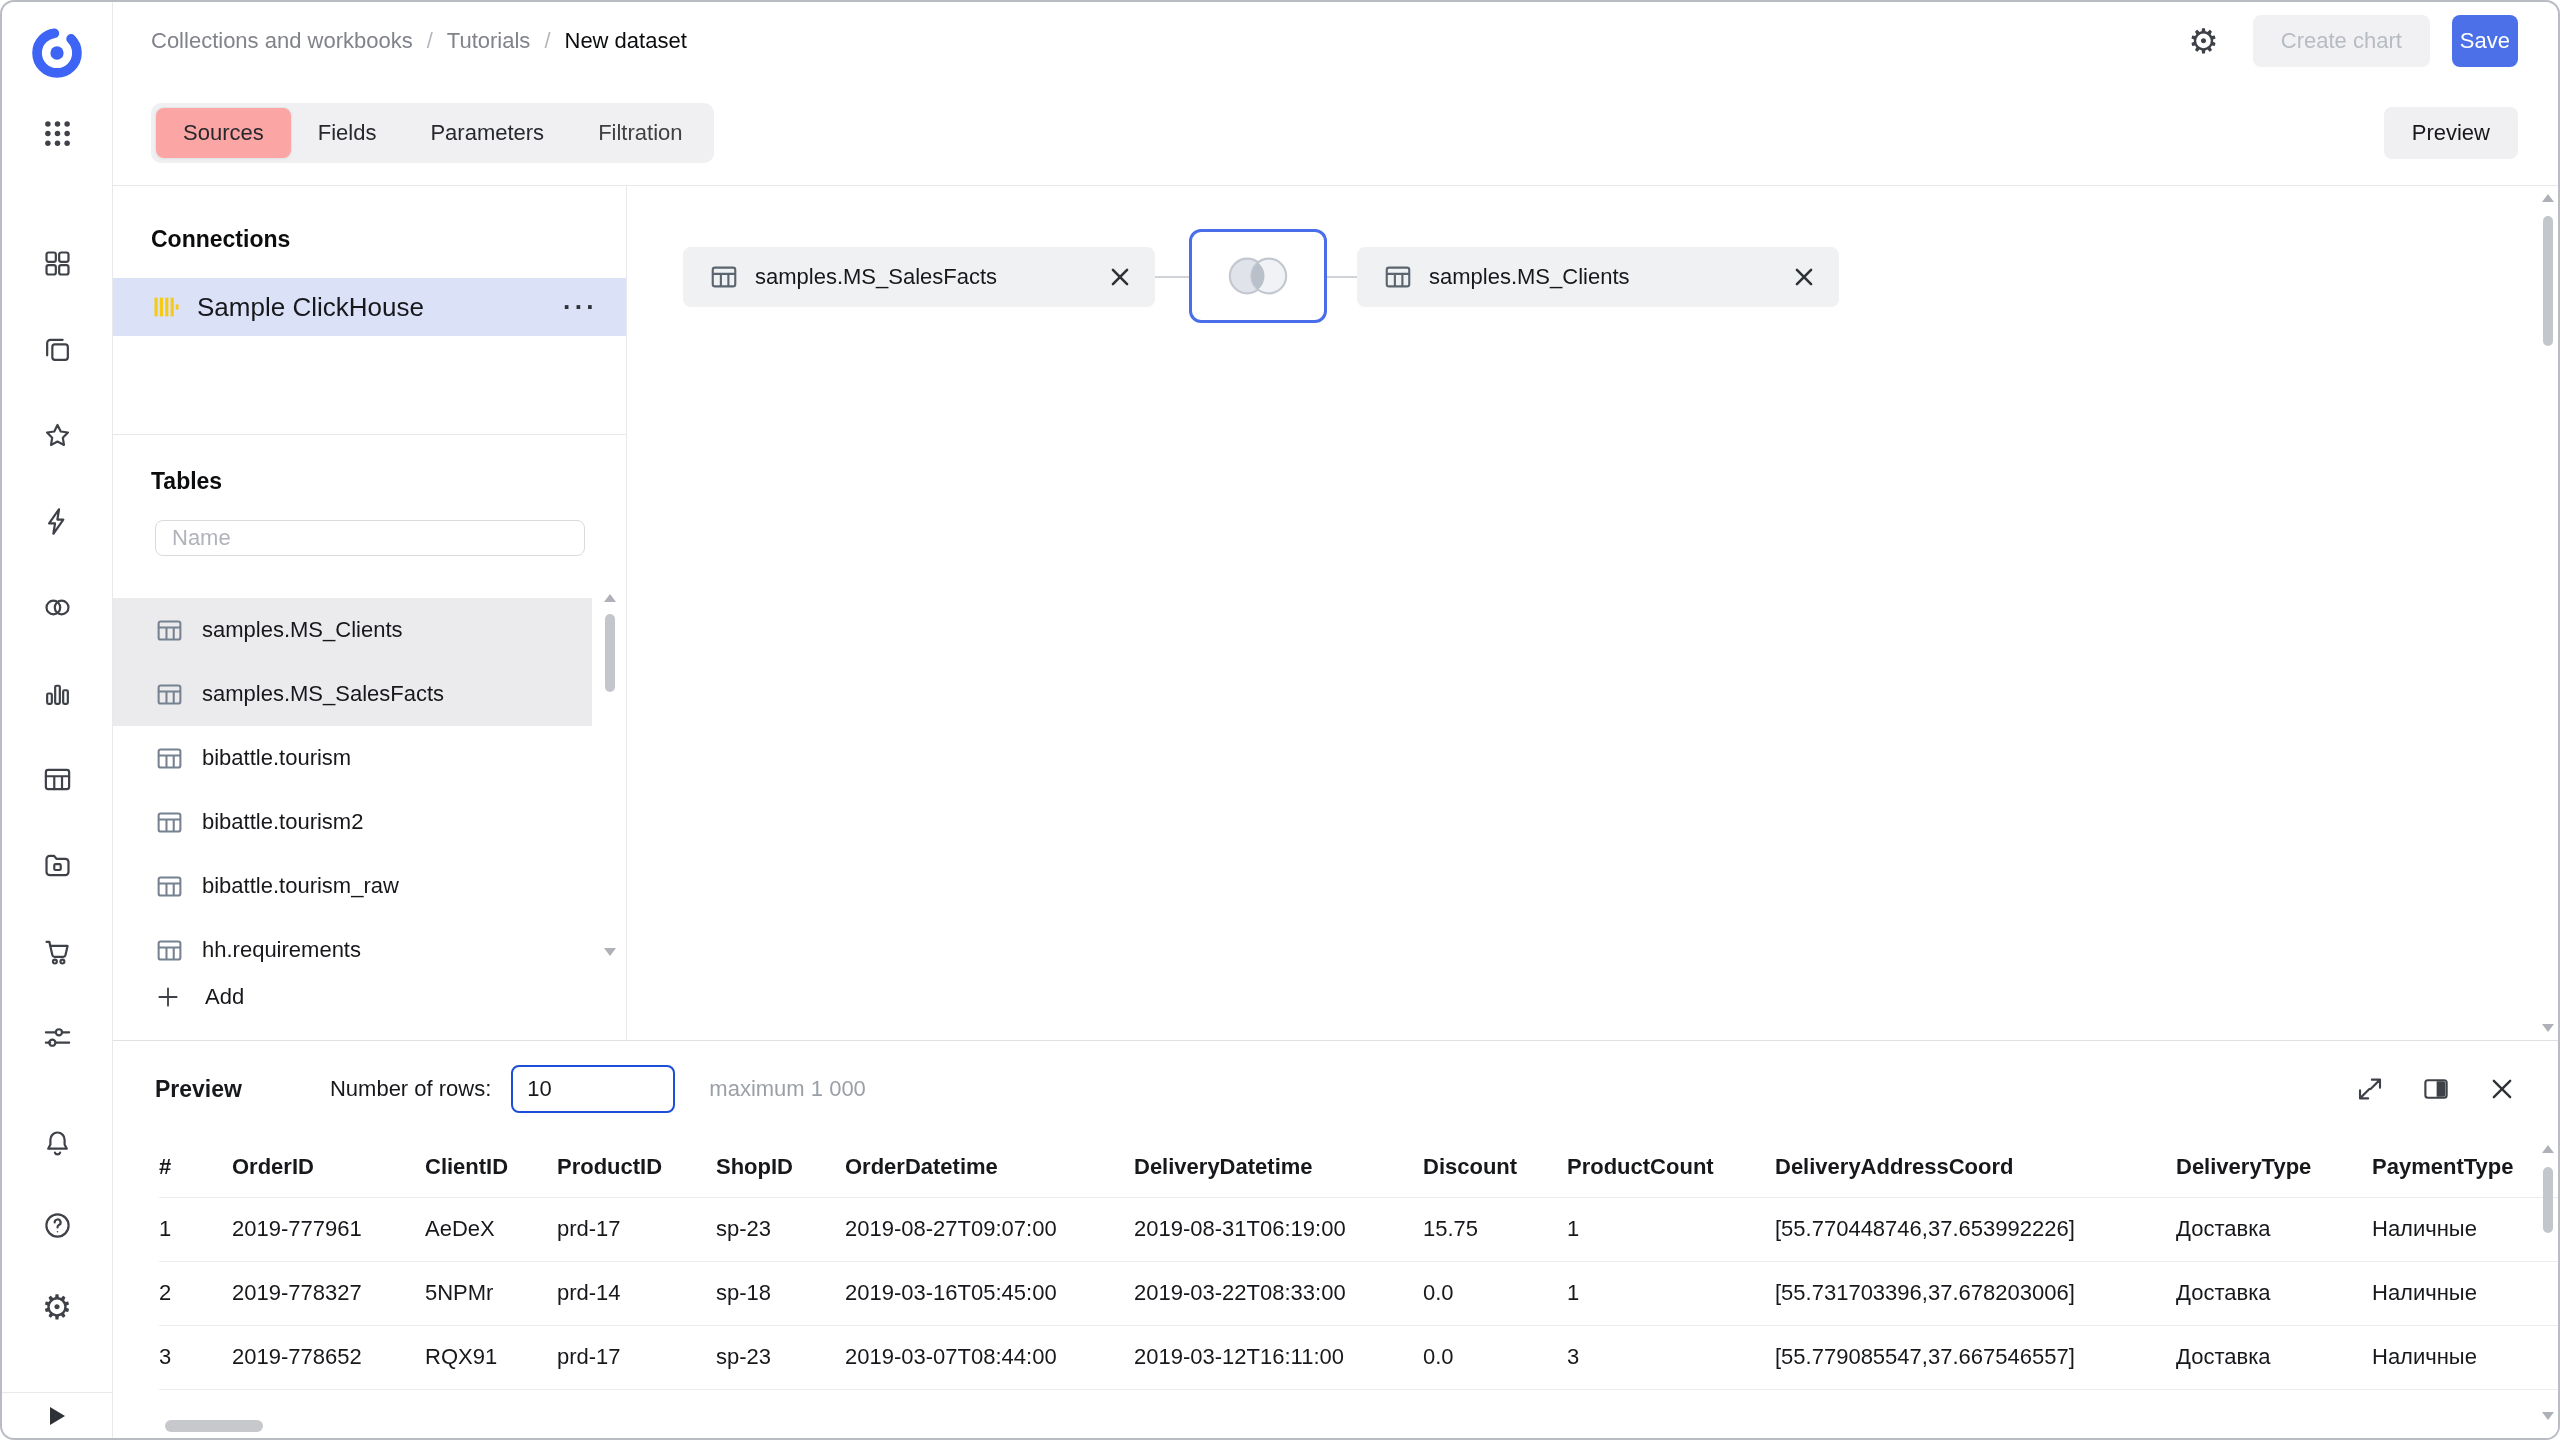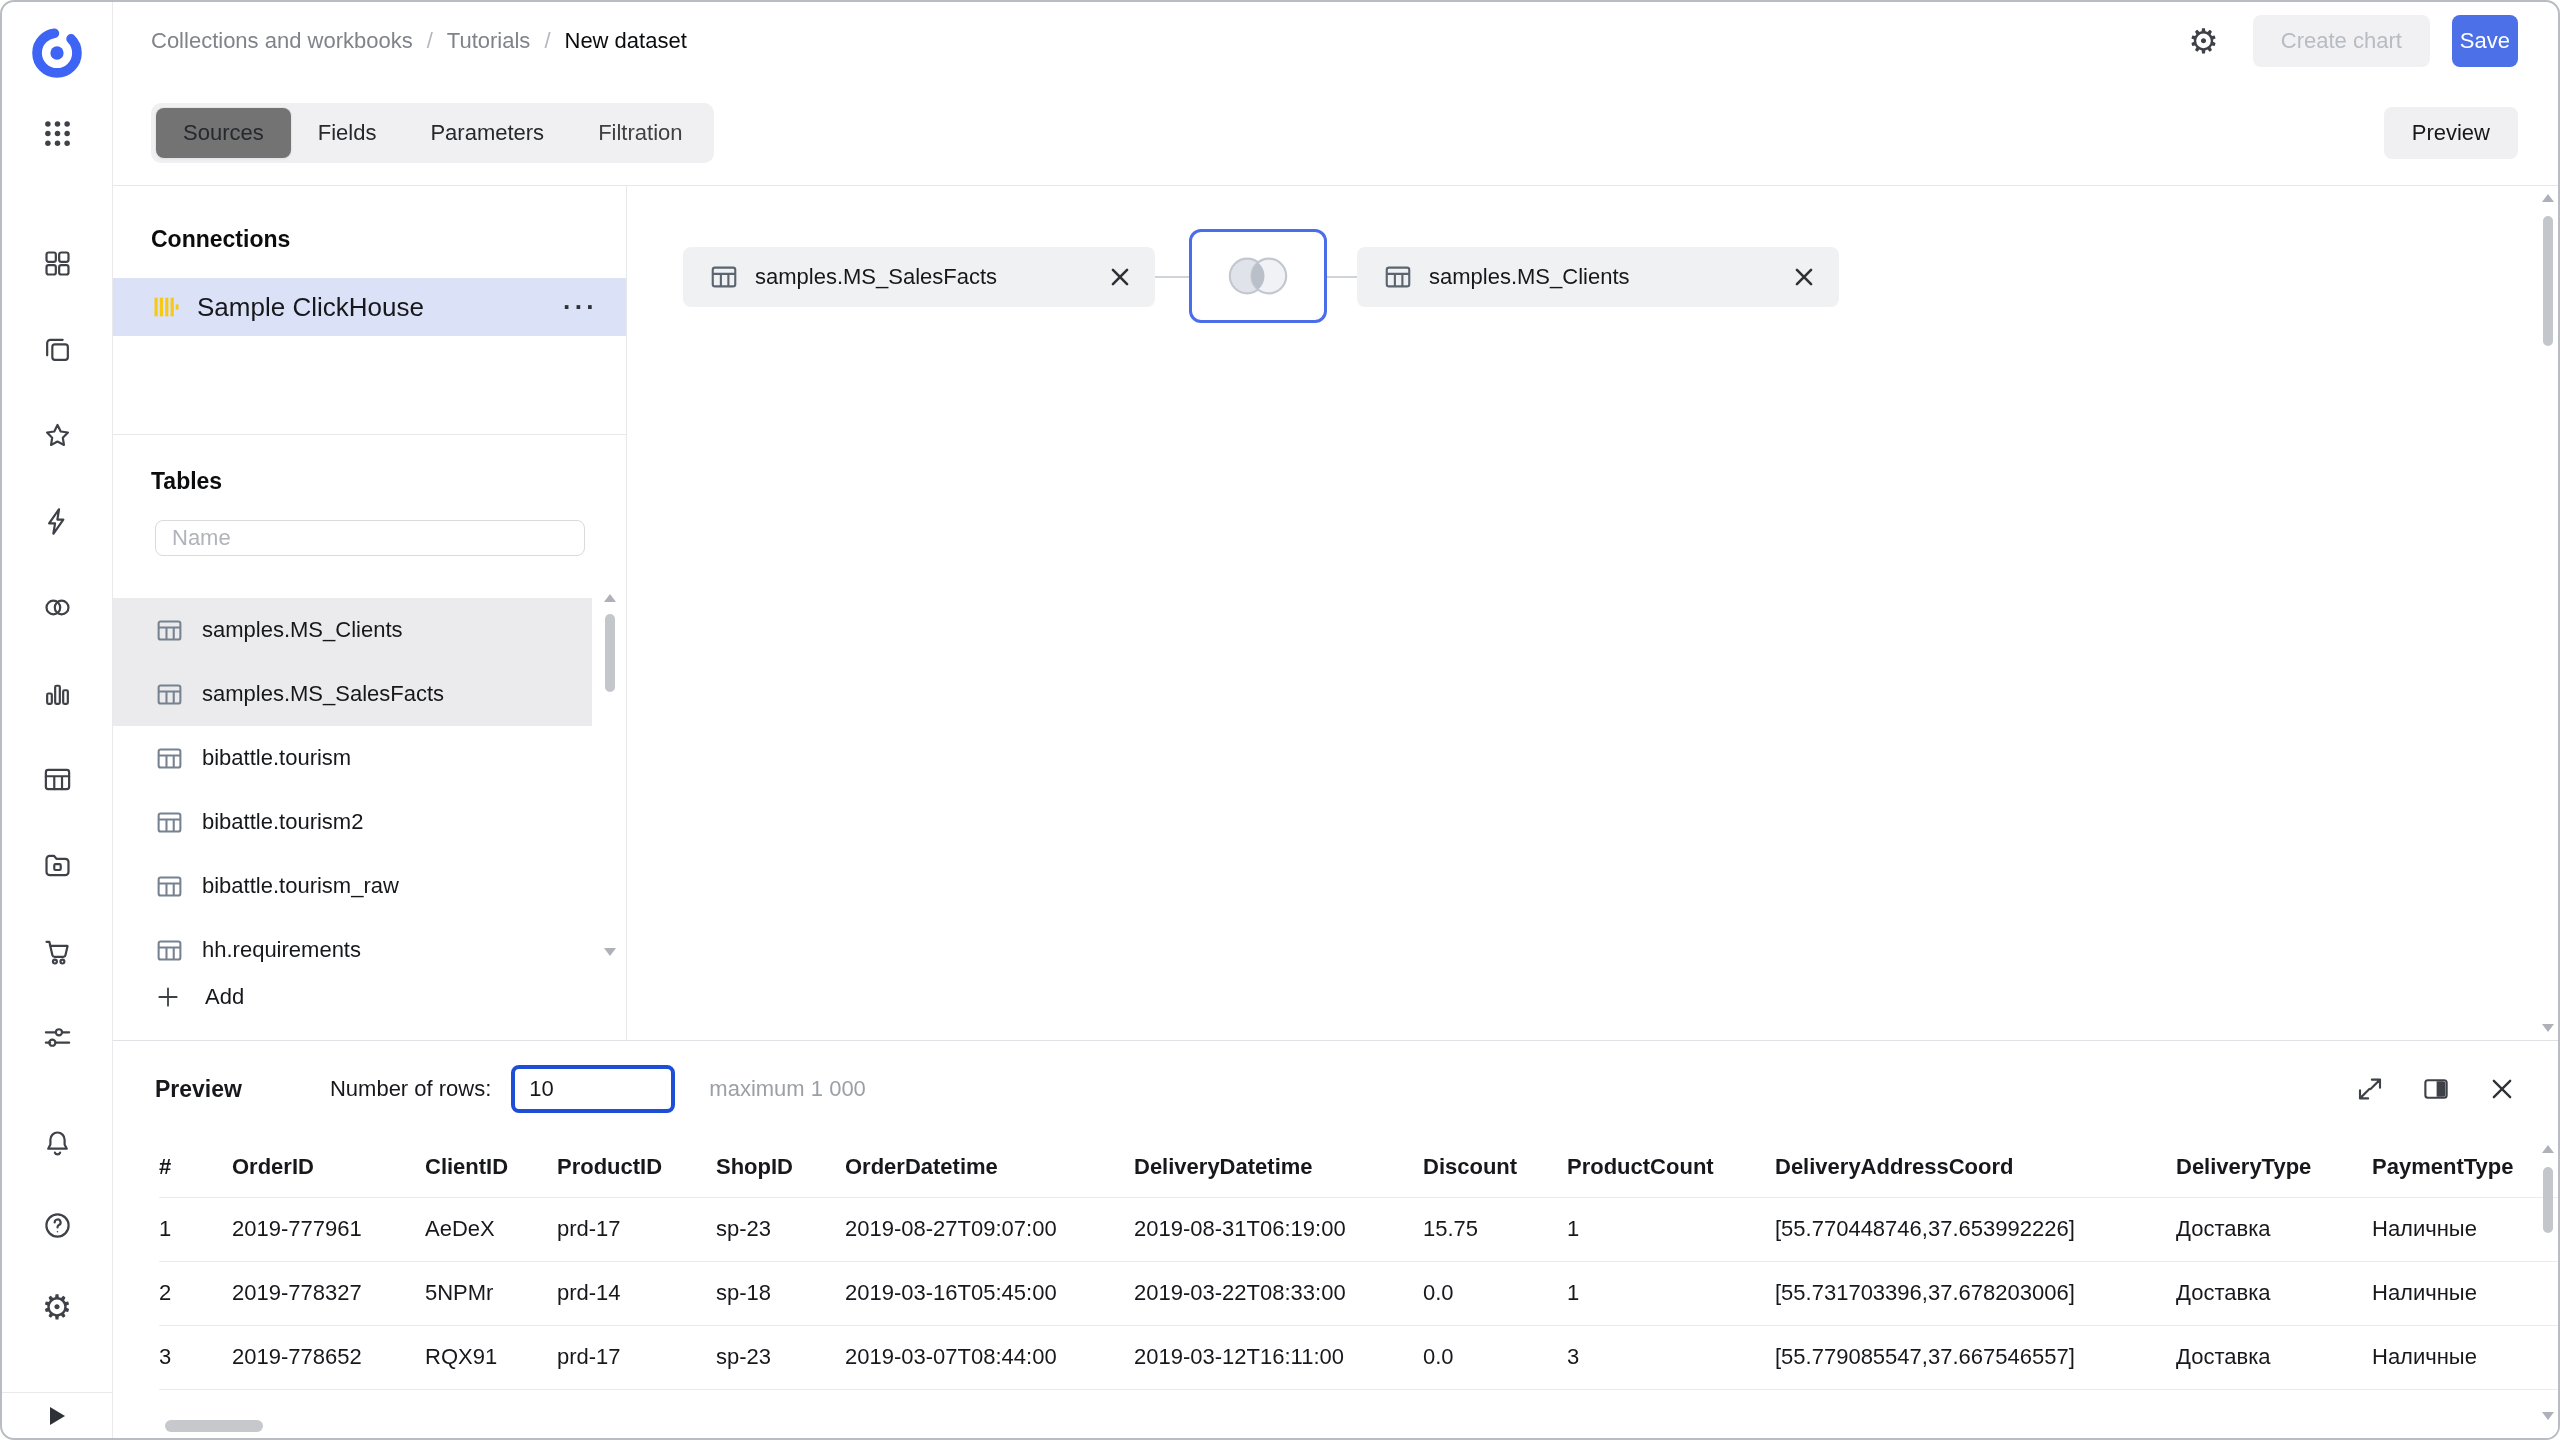--- a/index.html
+++ b/index.html
@@ -29,21 +29,21 @@
   .topbar-right{margin-left:auto;display:flex;align-items:center}
   .topbar-right .gear-glyph{margin-right:34px;cursor:pointer}
   .btn{height:52px;border:none;border-radius:8px;font-size:22px;font-family:inherit;display:inline-flex;align-items:center;justify-content:center;cursor:pointer;padding:0 28px}
   .btn-disabled{background:#f1f1f3;color:#b7bbc2;margin-right:22px;cursor:default}
   .btn-primary{background:#4c70e8;color:#fff;padding:0 8px}
   .btn-gray{background:#f0f0f2;color:#17181c}
 
   .tabsrow{height:106px;display:flex;align-items:center;padding:0 40px 0 38px;border-bottom:1px solid #e7e8ea;flex-shrink:0}
   .segs{display:flex;background:#f0f0f2;border-radius:10px;padding:5px;height:60px;align-items:center}
   .seg{height:50px;padding:0 27px;display:flex;align-items:center;border-radius:8px;font-size:22px;color:#26282d;cursor:pointer;white-space:nowrap}
-  .seg.active{background:#737373;box-shadow:0 0 0 1px #e4e5e8,0 1px 3px rgba(0,0,0,.07)}
+  .seg.active{background:#fca5a5;box-shadow:0 0 0 1px #e4e5e8,0 1px 3px rgba(0,0,0,.07)}
   .seg.disabled{color:#404040;cursor:default}
   .tabsrow .btn-gray{margin-left:auto}
 
   .middle{flex:1;display:flex;min-height:0;position:relative}
 
   
   .leftpanel{width:514px;flex-shrink:0;border-right:1px solid #e7e8ea;position:relative;overflow:hidden}
   .panel-title{position:absolute;left:38px;font-size:23px;font-weight:700;color:#0b0c0e}
   .conn-title{top:40px}
   .conn-row{position:absolute;top:92px;left:0;right:0;height:58px;background:#dbe2f8;display:flex;align-items:center;padding:0 28px 0 38px;cursor:pointer}
@@ -77,21 +77,21 @@
   .l1{left:528px;width:34px}
   .l2{left:700px;width:30px}
   .canvas-sb{position:absolute;top:8px;bottom:8px;right:4px;width:12px}
   .canvas-sb .sb-thumb{top:22px;height:130px}
 
   
   .preview{height:398px;flex-shrink:0;border-top:1px solid #dfe1e4;position:relative;background:#fff}
   .pv-toolbar{height:96px;display:flex;align-items:center}
   .pv-title{margin-left:42px;font-size:23px;font-weight:700}
   .pv-rows-label{margin-left:88px;font-size:22px}
-  .pv-input{margin-left:20px;width:164px;height:48px;border:4px solid #1d4ed8;border-radius:8px;font-size:22px;font-family:inherit;padding:0 14px;outline:none;color:#17181c}
+  .pv-input{margin-left:20px;width:164px;height:48px;border:2px solid #1d4ed8;border-radius:8px;font-size:22px;font-family:inherit;padding:0 14px;outline:none;color:#17181c}
   .pv-max{margin-left:34px;font-size:22px;color:#9ba0a6}
   .pv-actions{margin-left:auto;margin-right:38px;display:flex;gap:30px;align-items:center}
   .pv-actions .act{width:36px;height:36px;display:flex;align-items:center;justify-content:center;cursor:pointer}
   .pv-table-wrap{position:absolute;top:96px;left:46px;right:0;bottom:0;overflow:hidden}
   table{border-collapse:collapse;table-layout:fixed;width:2513px}
   th,td{text-align:left;font-size:22px;white-space:nowrap;overflow:hidden;padding:0 16px 0 0;border-bottom:1px solid #ececee}
   th{height:60px;font-weight:700}
   td{height:64px;font-weight:400}
   .pv-sb-v{position:absolute;top:104px;bottom:18px;right:4px;width:12px}
   .pv-sb-v .sb-thumb{top:22px;height:66px}

